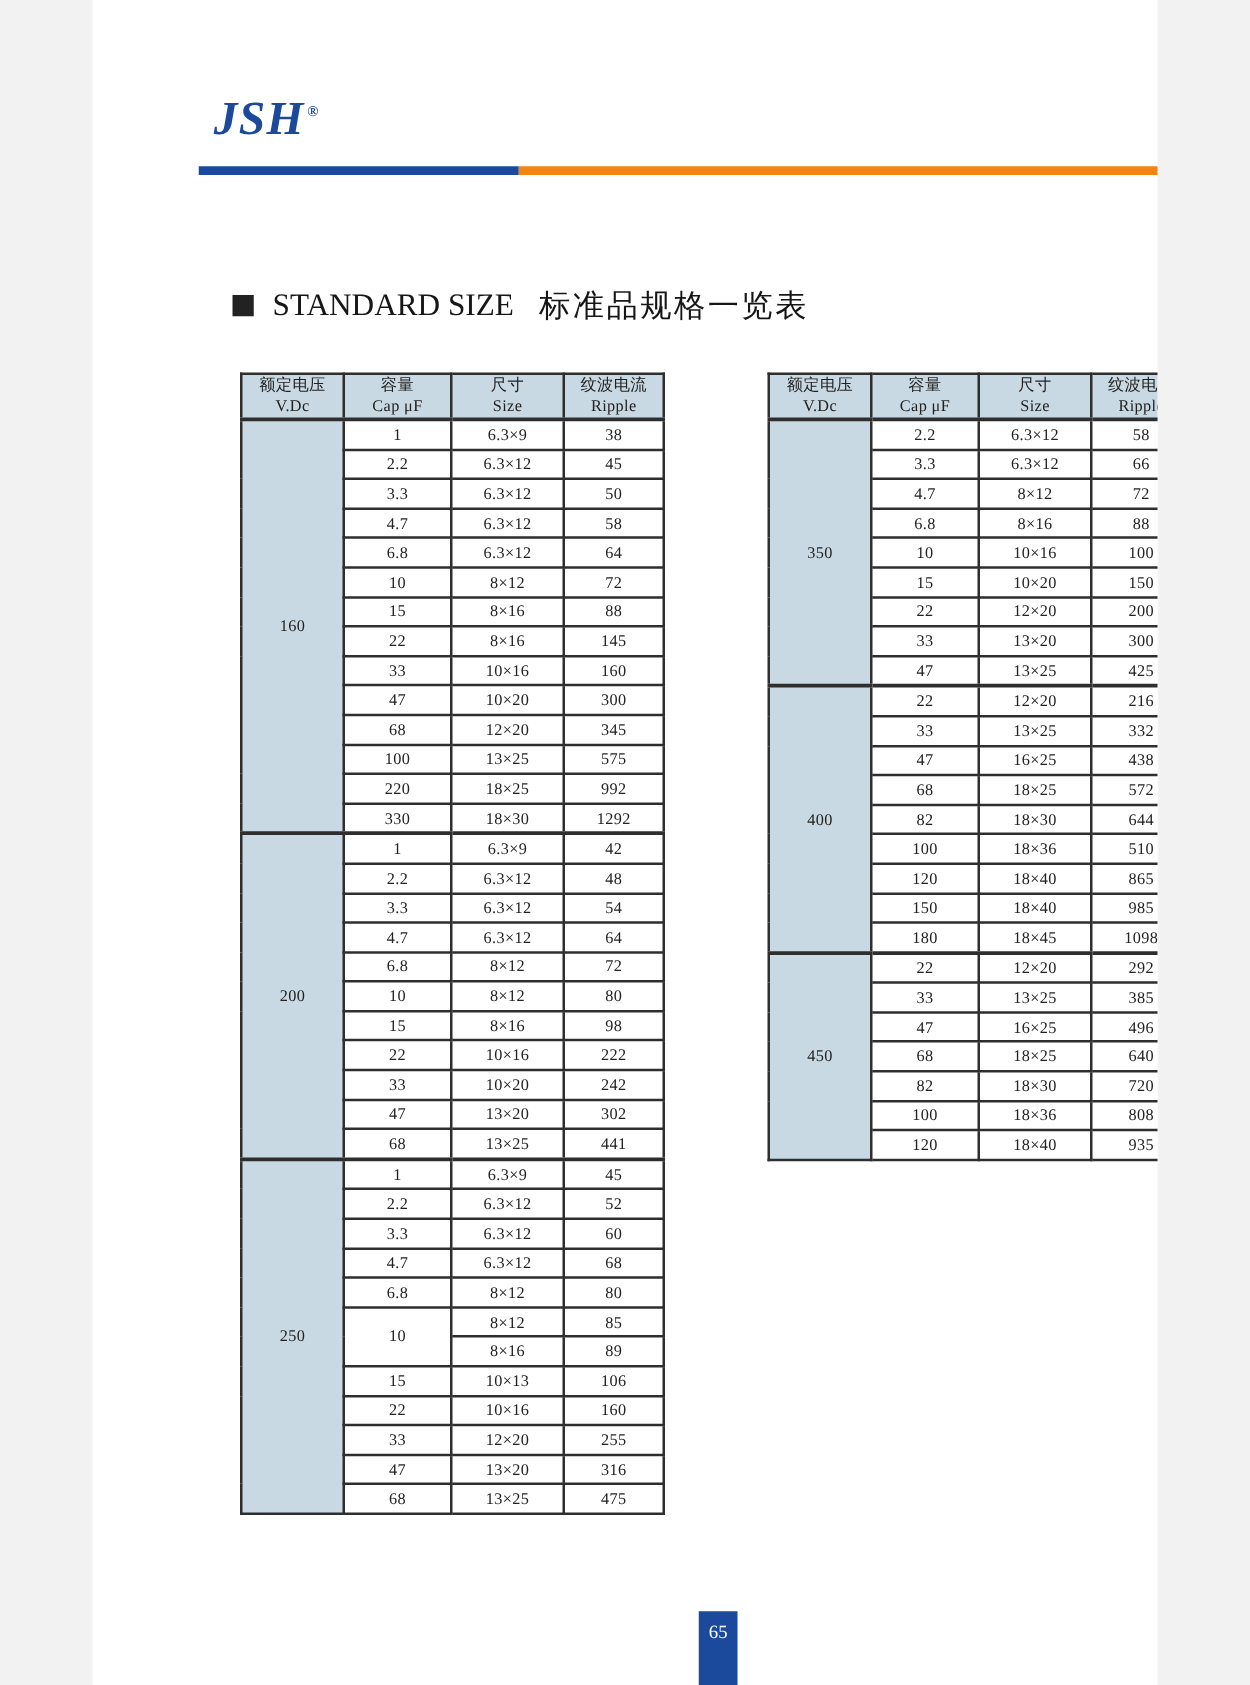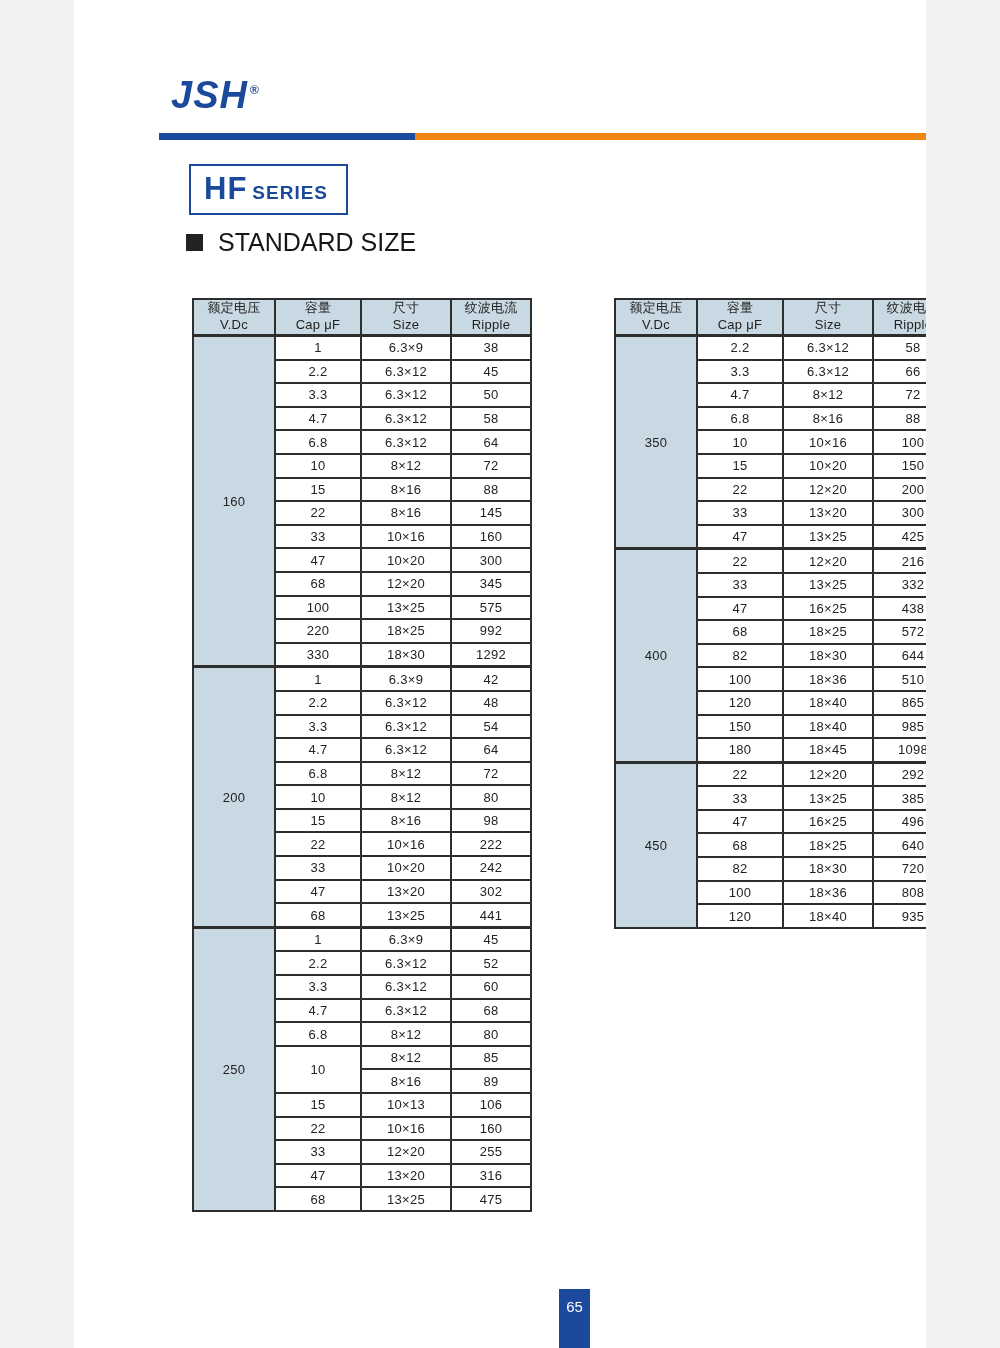--- a/index.html
+++ b/index.html
@@ -6,21 +6,21 @@
     --blue:#1b4a9c;
     --orange:#f08511;
     --tbl-bg:#c9d9e3;
     --border:#2e2e2e;
   }
   html,body{margin:0;padding:0;background:#f2f2f2;}
   .page{
     position:relative;
     width:852px;height:1348px;
     background:#ffffff;
-    font-family:Liberation Sans, sans-serif;
+    font-family:Liberation Serif, serif;
     overflow:hidden;
     margin:0 auto;
   }
   
   .logo{
     position:absolute;left:97px;top:76px;
     color:var(--blue);
     font-size:38px;font-weight:bold;font-style:italic;
     letter-spacing:1px;line-height:1;
   }
@@ -96,27 +96,25 @@
 
   <div class="logo">
     <span>JSH</span><span class="reg">®</span>
   </div>
 
   <div class="rule">
     <div class="seg-blue"></div>
     <div class="seg-orange"></div>
   </div>
 
-  <div class="series-box">
-    <span class="hf">HF</span><span class="series">SERIES</span>
-  </div>
 
   <div class="title">
     <span class="square"></span>
     <span class="en">STANDARD SIZE</span>
+    <span class="cn">标准品规格一览表</span>
   </div>
 
 
   <div id="table-left" class="table-wrap">
       <table class="spec-table">
         <colgroup>
           <col style="width: 82px;">
           <col style="width: 86px;">
           <col style="width: 90px;">
           <col style="width: 80px;">

